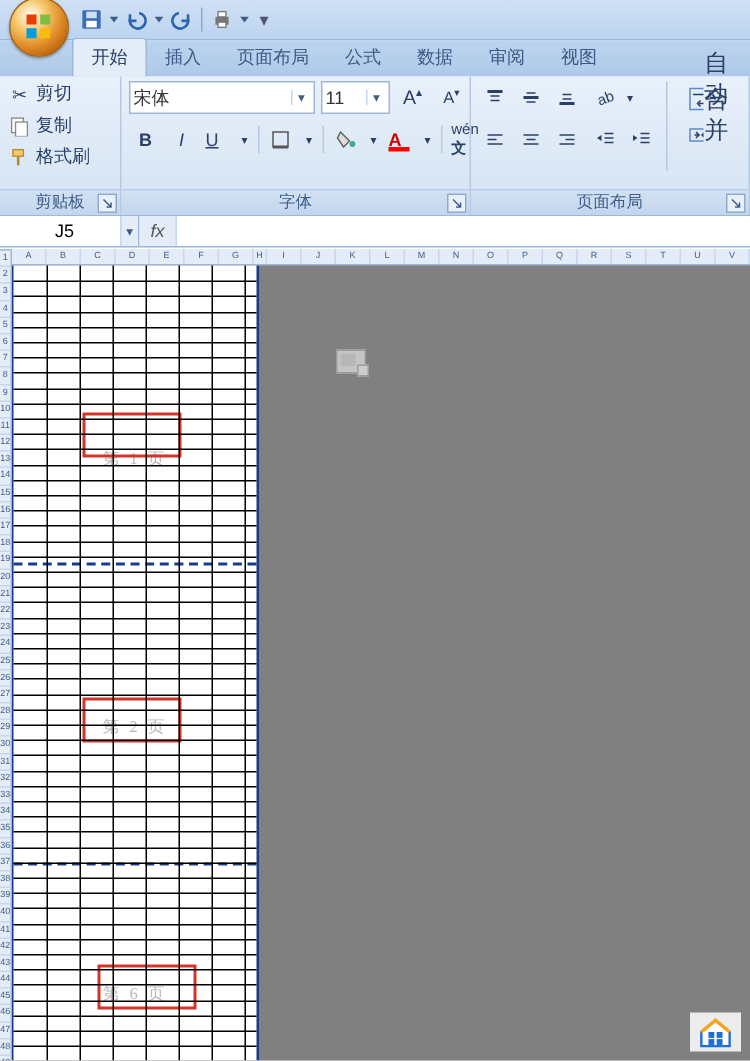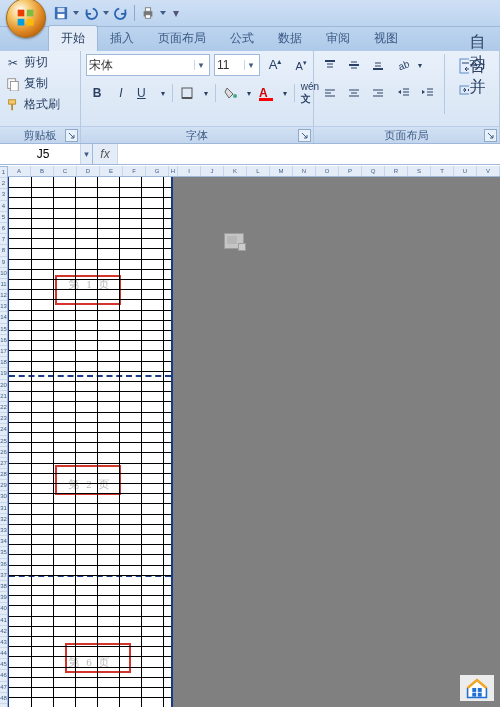--- a/index.html
+++ b/index.html
@@ -451,21 +451,21 @@
         <div class="ch" style="width: 22px;">Q</div>
         <div class="ch" style="width: 22px;">R</div>
         <div class="ch" style="width: 22px;">S</div>
         <div class="ch" style="width: 22px;">T</div>
         <div class="ch" style="width: 22px;">U</div>
         <div class="ch" style="width: 22px;">V</div>
       </div>
     <div class="grid-wrap">
       <div class="page" id="page" style="height:530px">
 
-        <div class="wm" style="top:100px">第 1 页</div>
+        <div class="wm" style="top:121px">第 1 页</div>
         <div class="wm" style="top:300px">第 2 页</div>
         <div class="wm" style="top:478px">第 6 页</div>
 
         <div class="redbox" style="left:46px;top:98px;width:62px;height:26px"></div>
         <div class="redbox" style="left:46px;top:288px;width:62px;height:26px"></div>
         <div class="redbox" style="left:56px;top:466px;width:62px;height:26px"></div>
 
         <div class="pagebreak" style="top:198px"></div>
         <div class="pagebreak" style="top:398px"></div>
       <div class="gridline-h" style="top: 10.2px;"></div>

